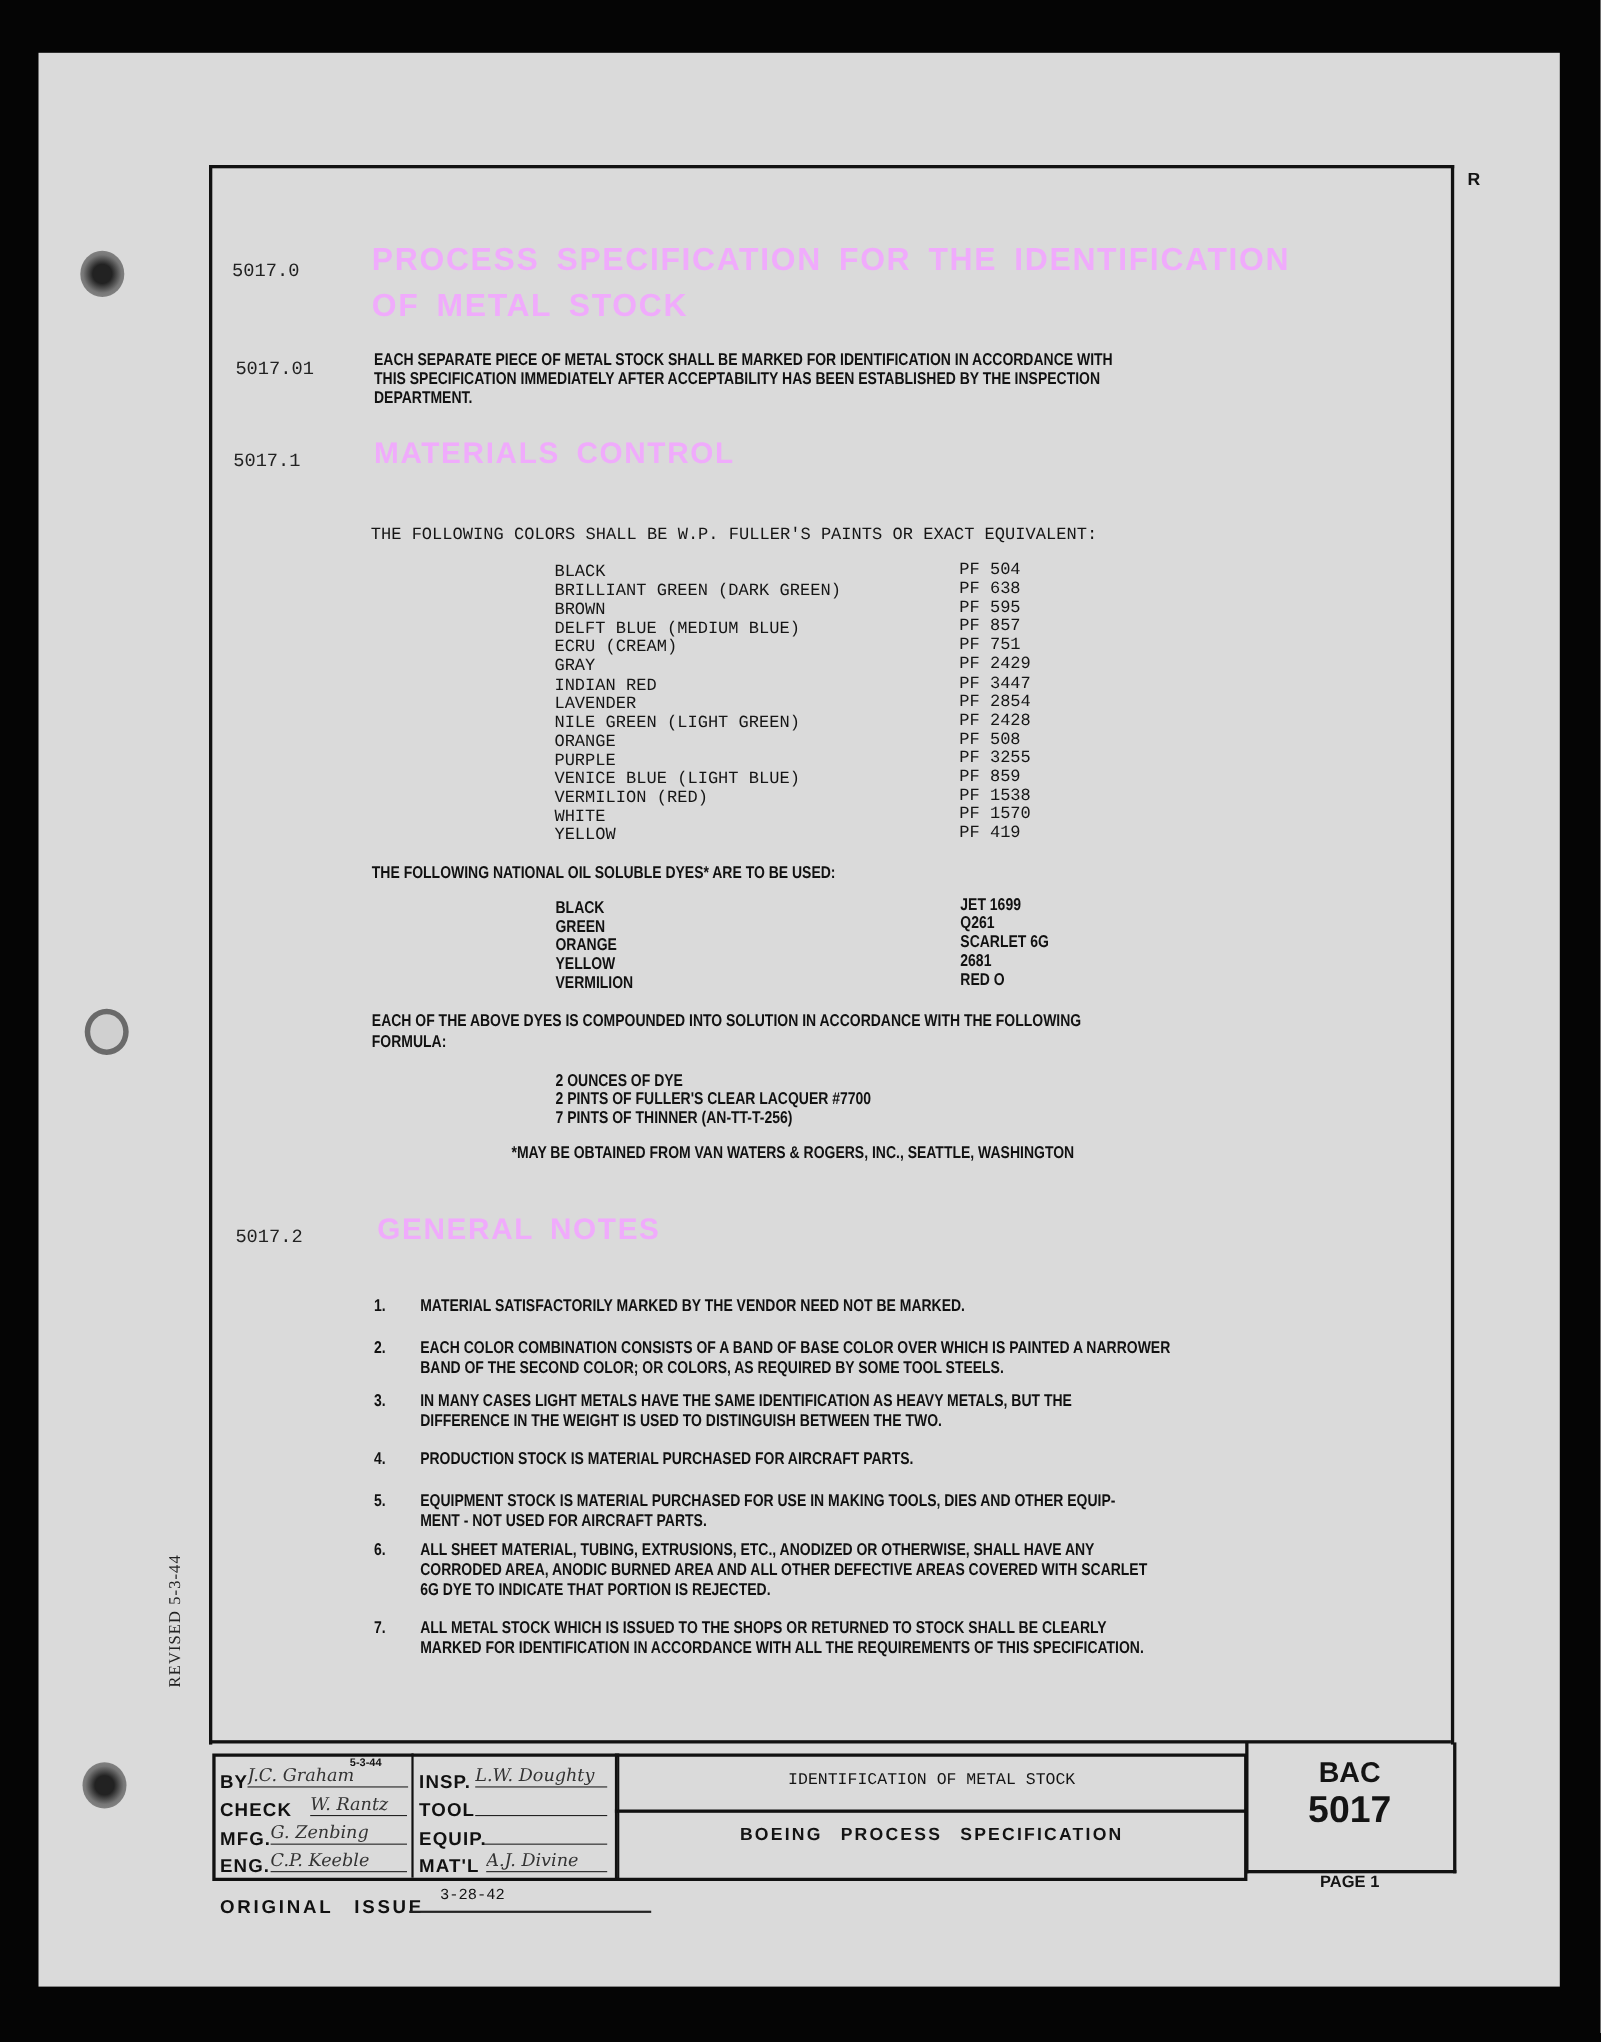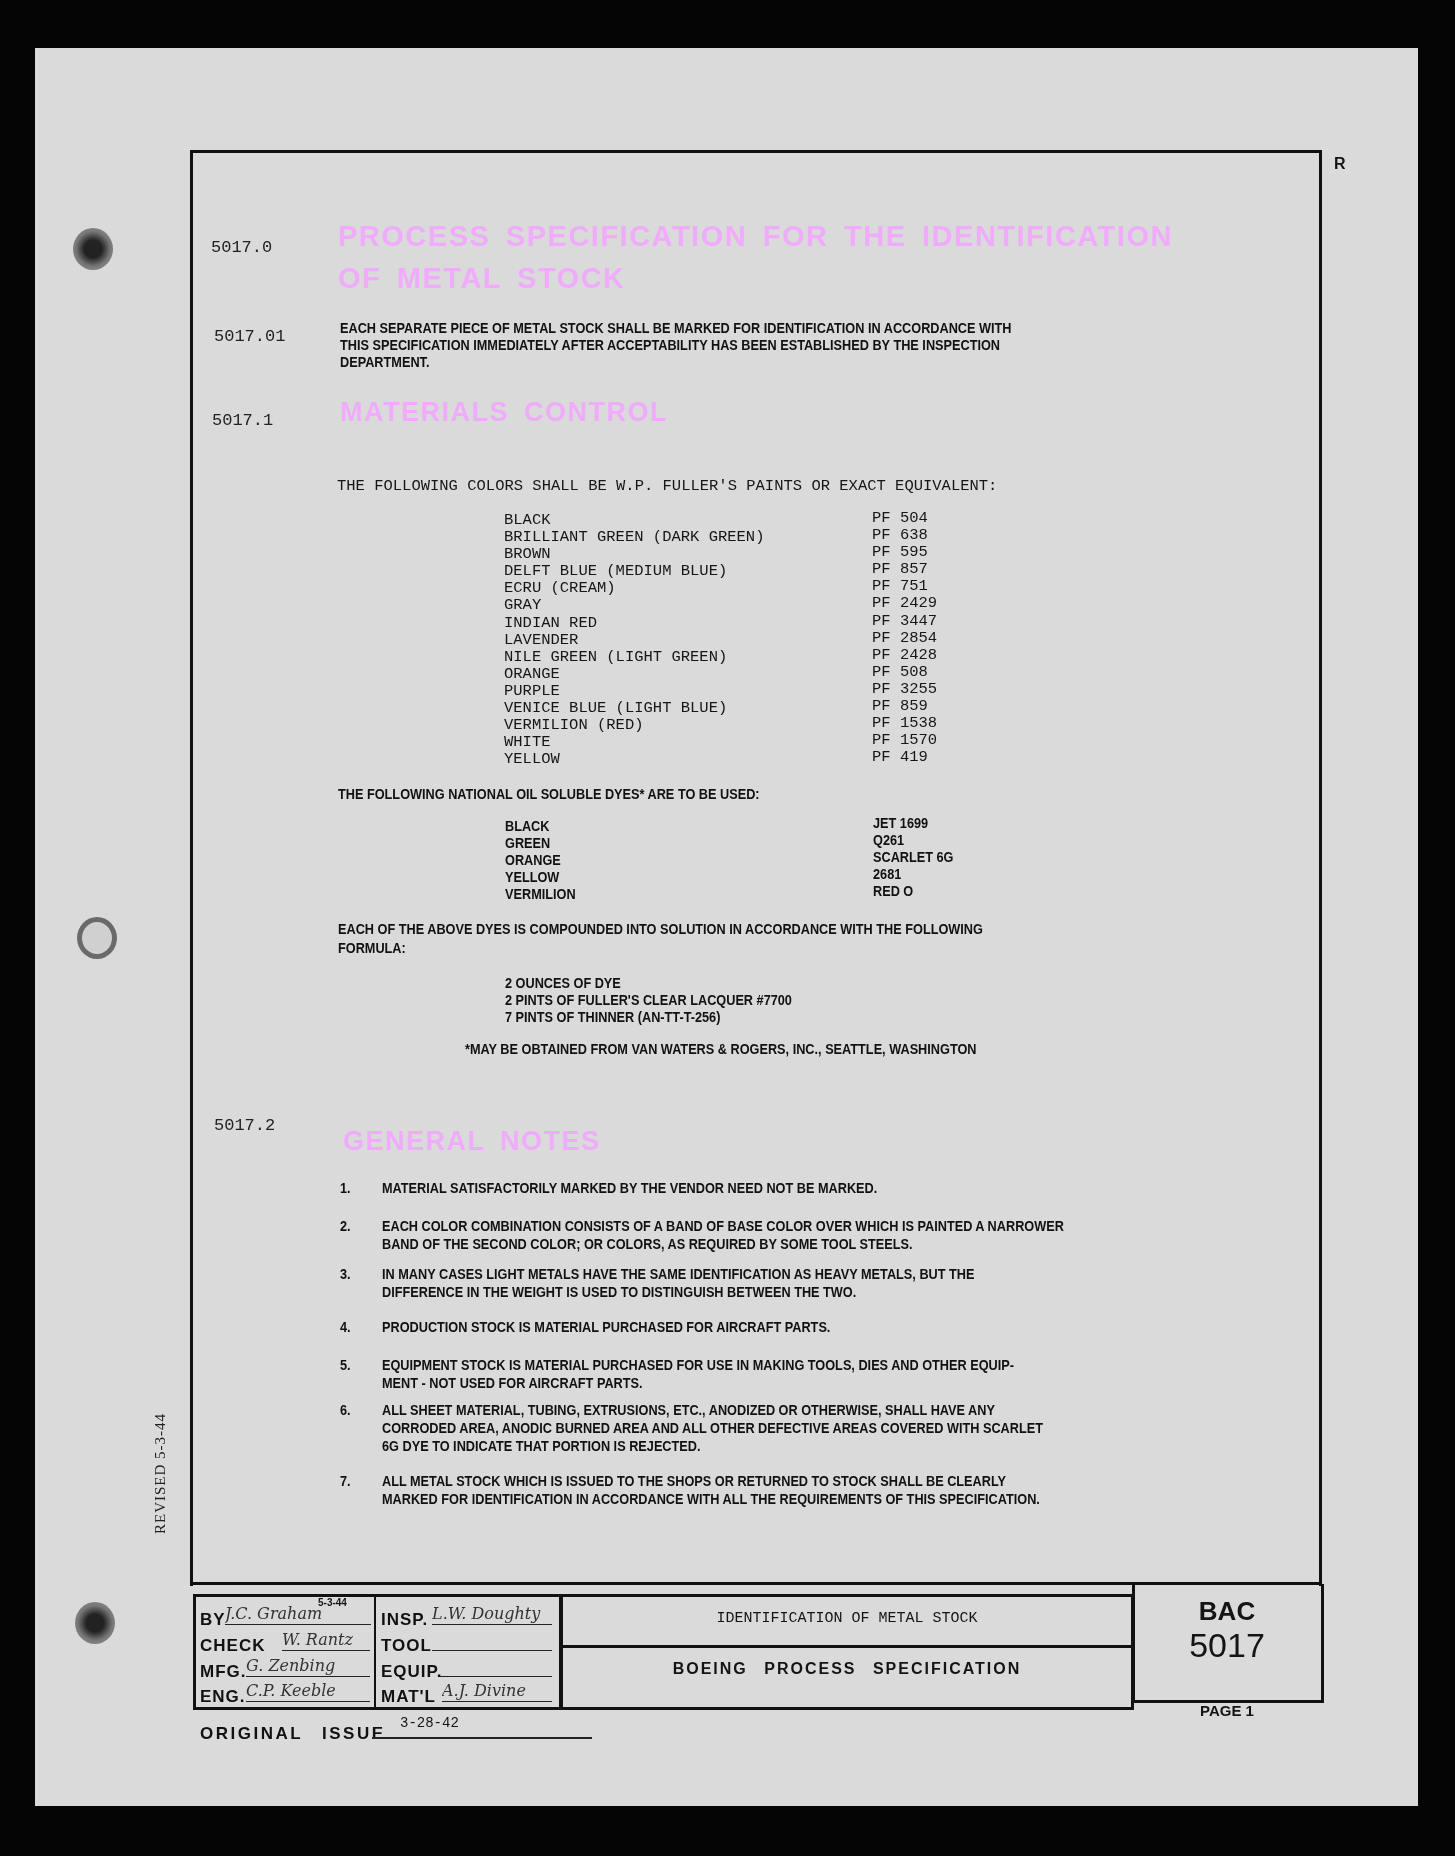--- a/index.html
+++ b/index.html
@@ -110,21 +110,21 @@
 
 <div class="abs" style="left:505px;top:974px;">
   <div class="cond" style="position:relative;line-height:17px">2 OUNCES OF DYE</div>
   <div class="cond" style="position:relative;line-height:17px">2 PINTS OF FULLER'S CLEAR LACQUER #7700</div>
   <div class="cond" style="position:relative;line-height:17px">7 PINTS OF THINNER (AN-TT-T-256)</div>
 </div>
 
 <div class="cond" style="left:465px;top:1039px;">*MAY BE OBTAINED FROM VAN WATERS &amp; ROGERS, INC., SEATTLE, WASHINGTON</div>
 
 <div class="secnum" style="left:214px;top:1116px;">5017.2</div>
-<div class="heading" style="left:343px;top:1102px;font-size:27px;margin-top:24px;">GENERAL NOTES</div>
+<div class="heading" style="left:343px;top:1102px;font-size:27px;">GENERAL NOTES</div>
 
 <div class="abs" style="left:340px;top:1178px;width:980px;">
   <div style="position:absolute;top:0;">
     <div class="cond" style="left:0;top:0;">1.</div>
     <div class="cond" style="left:42px;top:0;">MATERIAL SATISFACTORILY MARKED BY THE VENDOR NEED NOT BE MARKED.</div>
   </div>
   <div style="position:absolute;top:38px;">
     <div class="cond" style="left:0;top:0;">2.</div>
     <div class="cond" style="left:42px;top:0;">EACH COLOR COMBINATION CONSISTS OF A BAND OF BASE COLOR OVER WHICH IS PAINTED A NARROWER</div>
     <div class="cond" style="left:42px;top:18px;">BAND OF THE SECOND COLOR; OR COLORS, AS REQUIRED BY SOME TOOL STEELS.</div>
@@ -185,19 +185,19 @@
   <div class="tb-label" style="left:381px;top:1687px;">MAT'L</div>
   <div class="tb-sig" style="left:442px;top:1681px;width:110px;height:20px;">A.J. Divine</div>
 
   <div class="tb-box" style="left:559px;top:1594px;width:570px;height:110px;border-left-width:2px;"></div>
   <div class="tb-line" style="left:559px;top:1645px;width:573px;height:3px;background:#111;"></div>
   <div class="abs" style="left:559px;top:1610px;width:576px;text-align:center;font-family:'Liberation Mono',monospace;font-size:15px;">IDENTIFICATION OF METAL STOCK</div>
   <div class="abs" style="left:559px;top:1660px;width:576px;text-align:center;font-family:'Liberation Sans',sans-serif;font-weight:900;font-size:16px;letter-spacing:2px;word-spacing:10px;">BOEING PROCESS SPECIFICATION</div>
 
   <div class="tb-box" style="left:1132px;top:1584px;width:186px;height:116px;border-top:none;"></div>
   <div class="abs" style="left:1132px;top:1596px;width:190px;text-align:center;font-family:'Liberation Sans',sans-serif;font-weight:900;font-size:26px;">BAC</div>
-  <div class="abs" style="left:1132px;top:1626px;width:190px;text-align:center;font-family:'Liberation Sans',sans-serif;font-weight:400;font-size:34px;">5017</div>
+  <div class="abs" style="left:1132px;top:1626px;width:190px;text-align:center;font-family:'Liberation Sans',sans-serif;font-weight:700;font-size:34px;">5017</div>
   <div class="abs" style="left:1132px;top:1670px;width:190px;text-align:center;font-family:'Liberation Sans',sans-serif;font-weight:900;font-size:15px;margin-top:32px;">PAGE 1</div>
 
   <div class="tb-label" style="left:200px;top:1724px;letter-spacing:2.5px;word-spacing:12px;">ORIGINAL ISSUE</div>
   <div class="tb-line" style="left:372px;top:1737px;width:220px;"></div>
   <div class="abs" style="left:400px;top:1715px;font-family:'Liberation Mono',monospace;font-size:14px;">3-28-42</div>
 </div>
 
 </body></html>

